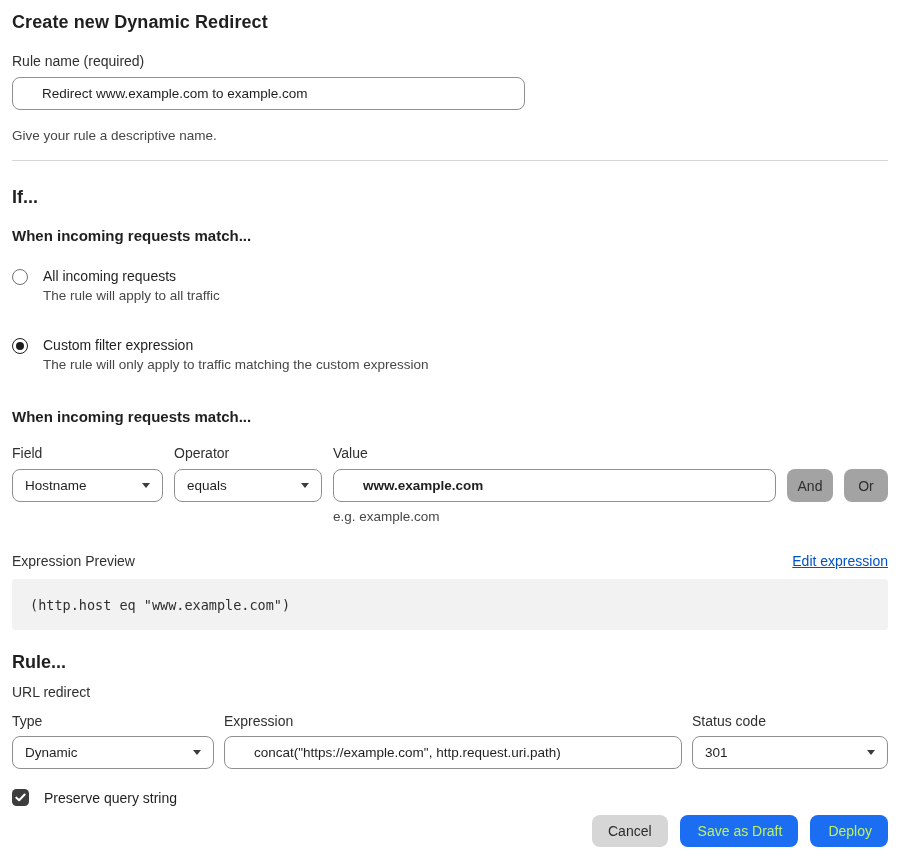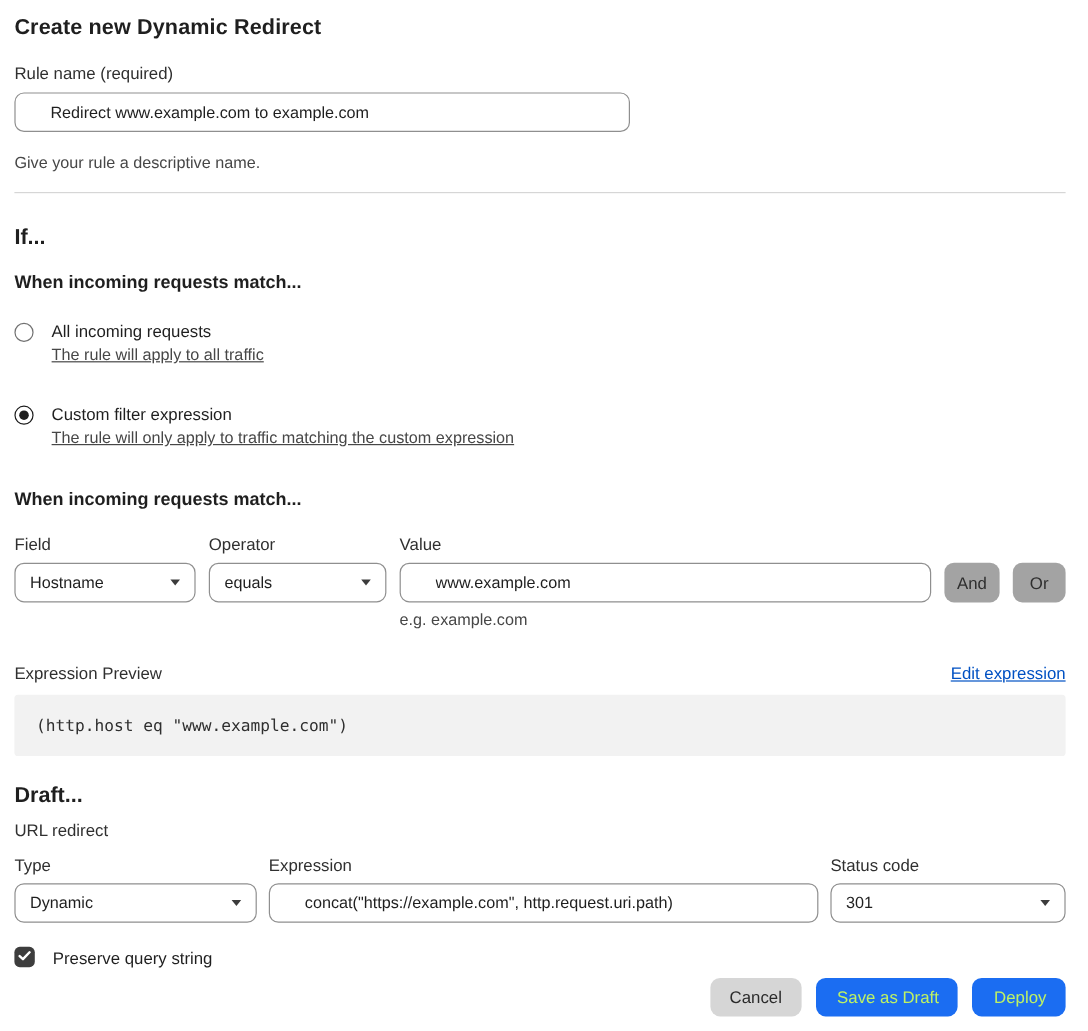--- a/index.html
+++ b/index.html
@@ -34,21 +34,21 @@
     width:16px; height:16px; border-radius:50%; border:1px solid #717171;
     margin-top:1px; flex:0 0 16px; position:relative; background:#fff; cursor:pointer;
   }
   .radio-outer.checked { border-color:#1c1c1c; }
   .radio-outer.checked::after {
     content:""; position:absolute; left:3px; top:3px; width:8px; height:8px;
     border-radius:50%; background:#1c1c1c;
   }
   .radio-texts { margin-left:15px; }
   .radio-label { font-size:14px; font-weight:400; }
-  .radio-desc { font-size:13.5px; color:#474747; margin-top:4px;text-decoration:underline; }
+  .radio-desc { font-size:13.5px; color:#474747; margin-top:4px; }
 
   .filter-heading { margin-top:36px; }
   .filter-grid {
     display:grid; grid-template-columns:151px 148px 1fr 46px 44px;
     column-gap:11px; margin-top:20px; align-items:start;
   }
   .filter-grid .field-label { margin-bottom:8px; }
   .dropdown {
     height:33px; border:1px solid #8f8f8f; border-radius:8px; background:#fff;
     display:flex; align-items:center; justify-content:space-between;
@@ -139,36 +139,36 @@
     <div class="field-label" style="grid-column:3;grid-row:1;">Value</div>
 
     <div class="dropdown" style="grid-column:1;grid-row:2;">
       <span>Hostname</span>
       <span class="chevron"></span>
     </div>
     <div class="dropdown" style="grid-column:2;grid-row:2;">
       <span>equals</span>
       <span class="chevron"></span>
     </div>
-    <input class="text-input" style="grid-area: 2 / 3;" type="text" value="www.example.com">
+    <input class="text-input" style="grid-area: 2 / 3; font-weight: bold;" type="text" value="www.example.com">
     <button class="chip-btn" style="grid-column:4;grid-row:2;">And</button>
     <button class="chip-btn" style="grid-column:5;grid-row:2;">Or</button>
 
     <div class="helper value-helper" style="grid-column:3;grid-row:3;">e.g. example.com</div>
   </div>
 
   <div class="preview-row">
     <div class="preview-label">Expression Preview</div>
     <a class="edit-link" style="color:#0051c3;">Edit expression</a>
   </div>
   <div class="code-box">
     <span class="code-text">(http.host eq "www.example.com")</span>
   </div>
 
-  <div class="h2 then-heading">Draft...</div>
+  <div class="h2 then-heading">Rule...</div>
   <div class="then-sub">URL redirect</div>
 
   <div class="then-grid">
     <div class="field-label" style="grid-column:1;grid-row:1;">Type</div>
     <div class="field-label" style="grid-column:2;grid-row:1;">Expression</div>
     <div class="field-label" style="grid-column:3;grid-row:1;">Status code</div>
 
     <div class="dropdown" style="grid-column:1;grid-row:2;">
       <span>Dynamic</span>
       <span class="chevron"></span>

